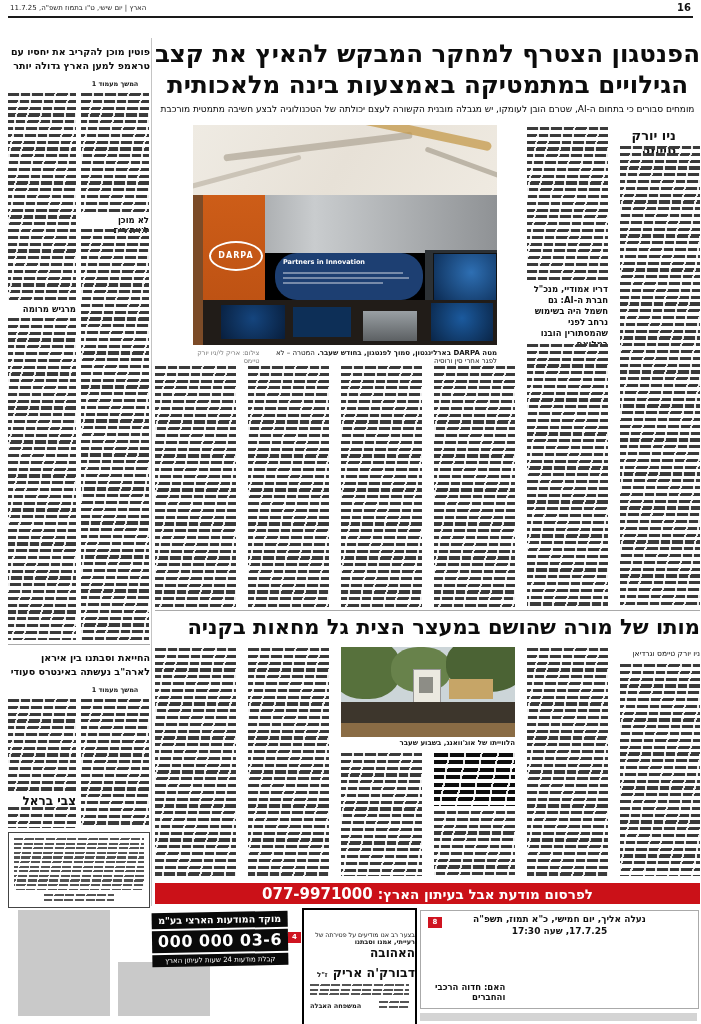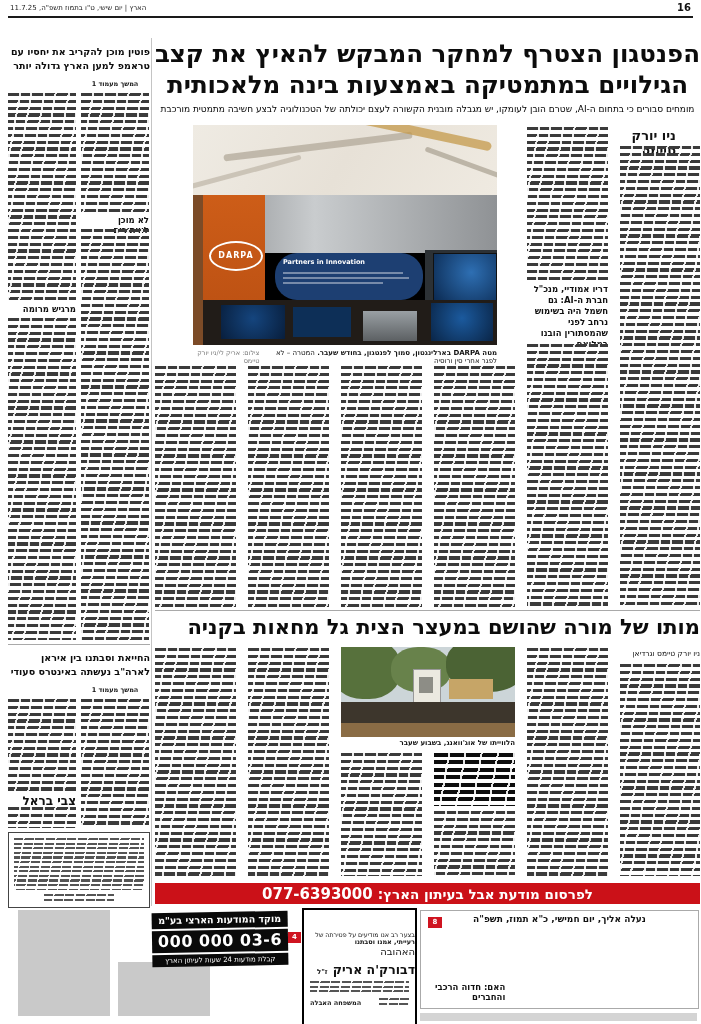--- a/index.html
+++ b/index.html
@@ -102,21 +102,21 @@
 <div class="abs rgt" style="left:341px;width:174px;top:739px;font-size:7px;font-weight:700;">הלווייתו של אוג'וואנג, בשבוע שעבר</div>
 
 <div class="abs gkb" style="left:434px;width:81px;top:753px;height:53px;"></div>
 <div class="abs gk" style="left:434px;width:81px;top:811px;height:65px;"></div>
 <div class="abs gk" style="left:341px;width:81px;top:753px;height:123px;"></div>
 <div class="abs gk" style="left:248px;width:81px;top:648px;height:228px;"></div>
 <div class="abs gk" style="left:155px;width:81px;top:648px;height:228px;"></div>
 
 <div class="abs" style="left:155px;width:545px;top:883px;height:21px;background:#cb1118;color:#fff;text-align:center;line-height:21px;">
   <span style="font-size:13.5px;font-weight:700;">לפרסום מודעת אבל בעיתון הארץ:</span>
-  <span style="font-size:15px;font-weight:700;">077-6393000</span>
+  <span style="font-size:15px;font-weight:700;">077-9971000</span>
 </div>
 
 <div class="abs" style="left:151px;top:38px;width:1px;height:868px;background:#c4c4c4;"></div>
 
 <div class="abs hl rgt nowrap" style="left:8px;width:142px;top:45px;font-size:9.5px;line-height:14px;">פוטין מוכן להקריב את יחסיו עם</div>
 <div class="abs hl rgt nowrap" style="left:8px;width:142px;top:59px;font-size:9.5px;line-height:14px;">טראמפ למען הארץ גדולה יותר</div>
 <div class="abs ctr" style="left:81px;width:68px;top:80px;font-size:6.5px;font-weight:700;">המשך מעמוד 1</div>
 
 <div class="abs gk" style="left:81px;width:68px;top:93px;height:119px;"></div>
 <div class="abs rgt" style="left:81px;width:68px;top:215px;font-size:8.5px;font-weight:700;">לא מוכן לוויתורים</div>
@@ -148,33 +148,34 @@
   <div class="whitebar" style="height:16px;line-height:16px;font-size:9.5px;font-weight:700;">מוקד המודעות הארצי בע"מ</div>
   <div class="whitebar" style="height:22px;line-height:22px;font-size:16px;font-weight:700;letter-spacing:.5px;margin-top:2px;">03-6 000 000</div>
   <div class="whitebar" style="height:12px;line-height:12px;font-size:7px;margin-top:2px;">קבלת מודעות 24 שעות לעיתון הארץ</div>
 </div>
 
 <div class="abs badge" style="left:288px;top:932px;width:13px;height:11px;">4</div>
 
 <div class="abs" style="left:302px;top:908px;width:111px;height:101px;border:2.5px solid #000;background:#fff;text-align:right;padding-top:21px;box-sizing:content-box;">
   <div style="font-size:6.3px;">בצער רב אנו מודיעים על פטירתה של</div>
   <div style="font-size:6.5px;font-weight:700;">רעייתי, אמנו וסבתנו</div>
-  <div style="font-size:10px;font-weight:400;">האהובה</div>
+  <div style="font-size:12px;font-weight:700;">האהובה</div>
   <div style="margin-top:2px;">
     <span style="font-size:12.5px;font-weight:700;">דבורק'ה אריק</span>
     <span style="font-size:7px;font-weight:700;">ז"ל</span>
   </div>
   <div class="gks" style="margin:3px 6px 0;height:13px;"></div>
   <div style="display:flex;justify-content:space-between;align-items:flex-end;margin:4px 6px 16px;">
     <span class="gks" style="width:30px;height:9px;display:inline-block;"></span>
     <span style="font-size:6.5px;font-weight:700;">המשפחה האבלה</span>
   </div>
 </div>
 
 <div class="abs" style="left:420px;top:910px;width:277px;height:97px;border:1px solid #aaa;background:#fff;">
   <div class="abs badge" style="left:7px;top:6px;width:14px;height:11px;">8</div>
   <div class="ctr" style="margin-top:3px;font-size:9px;font-weight:700;line-height:11.5px;">נעלה אליך, יום חמישי, כ"א תמוז, תשפ"ה</div>
+  <div class="ctr" style="font-size:9px;font-weight:700;line-height:11.5px;">17.7.25, שעה 17:30</div>
   <div class="abs rgt" style="left:14px;bottom:6px;font-size:8.5px;font-weight:700;line-height:10px;">
     <div>האם: חדוה הרכבי</div>
     <div style="padding-left:12px;">והחברים</div>
   </div>
 </div>
 <div class="abs" style="left:420px;top:1013px;width:277px;height:8px;background:#d4d4d4;"></div>
 
 </body></html>

